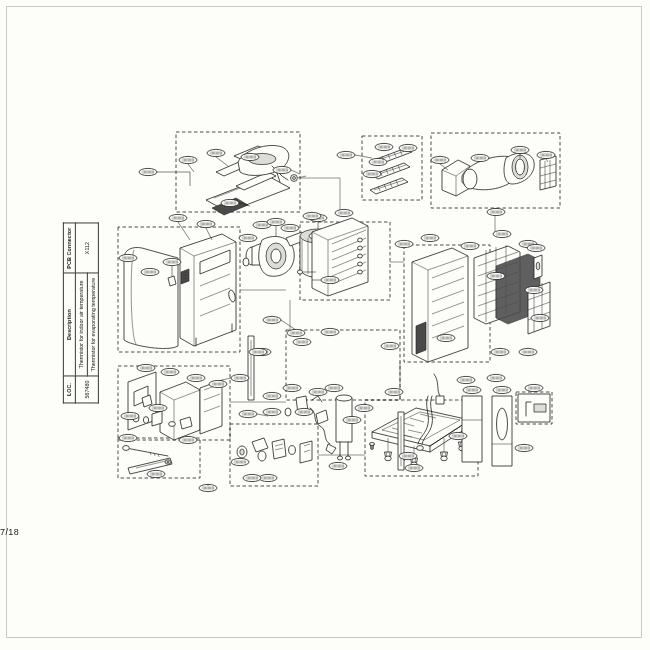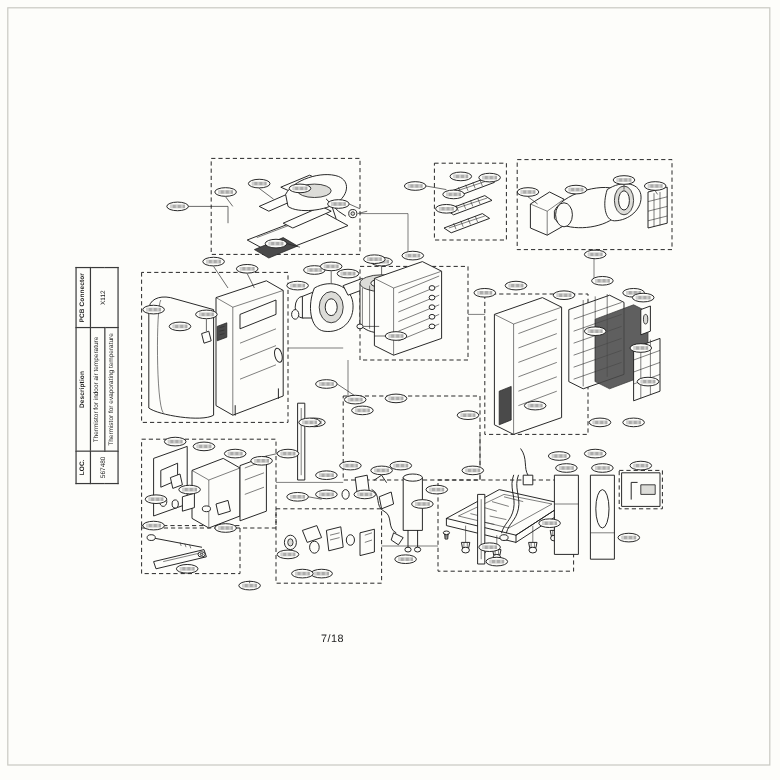--- a/index.html
+++ b/index.html
@@ -79,21 +79,20 @@
     left: 0; top: 0;
     width: 650px; height: 650px;
   }
 
   
   .page-num {
     position: absolute;
     left: 0;
     top: 527px;
     width: 554px;
-    text-align: center;
     font-size: 9px;
     color: #222;
     letter-spacing: 0.4px;
   }
 </style>
 </head>
 <body>
 
 <div id="page">
 

